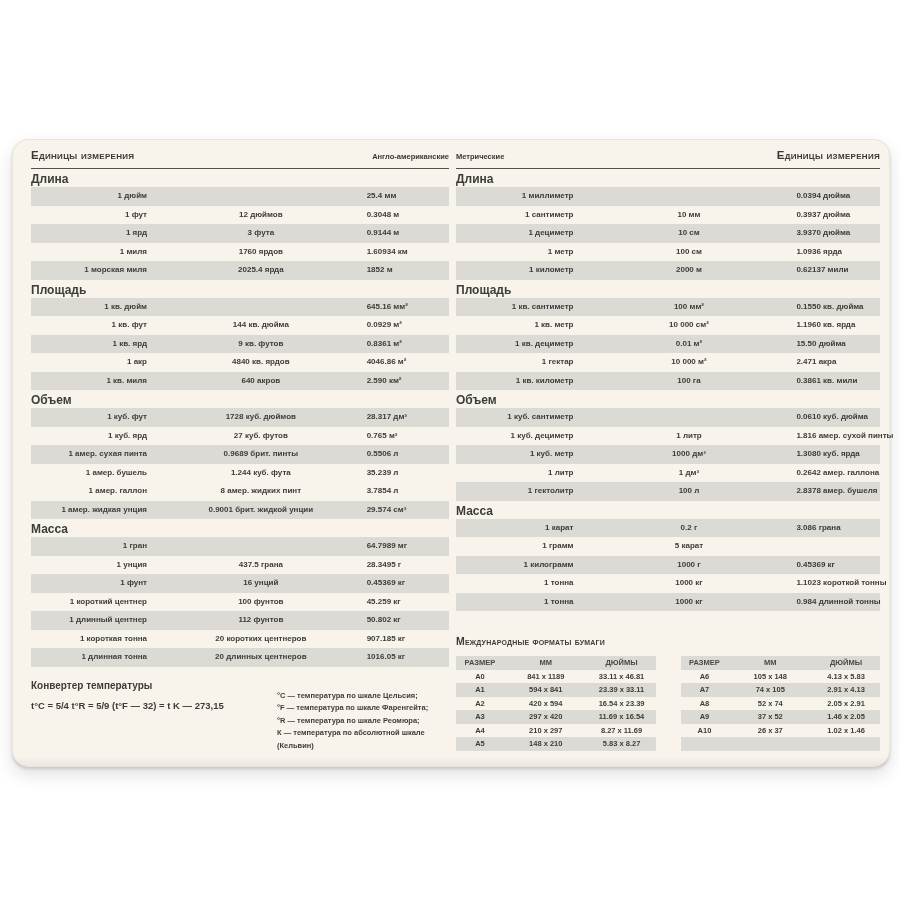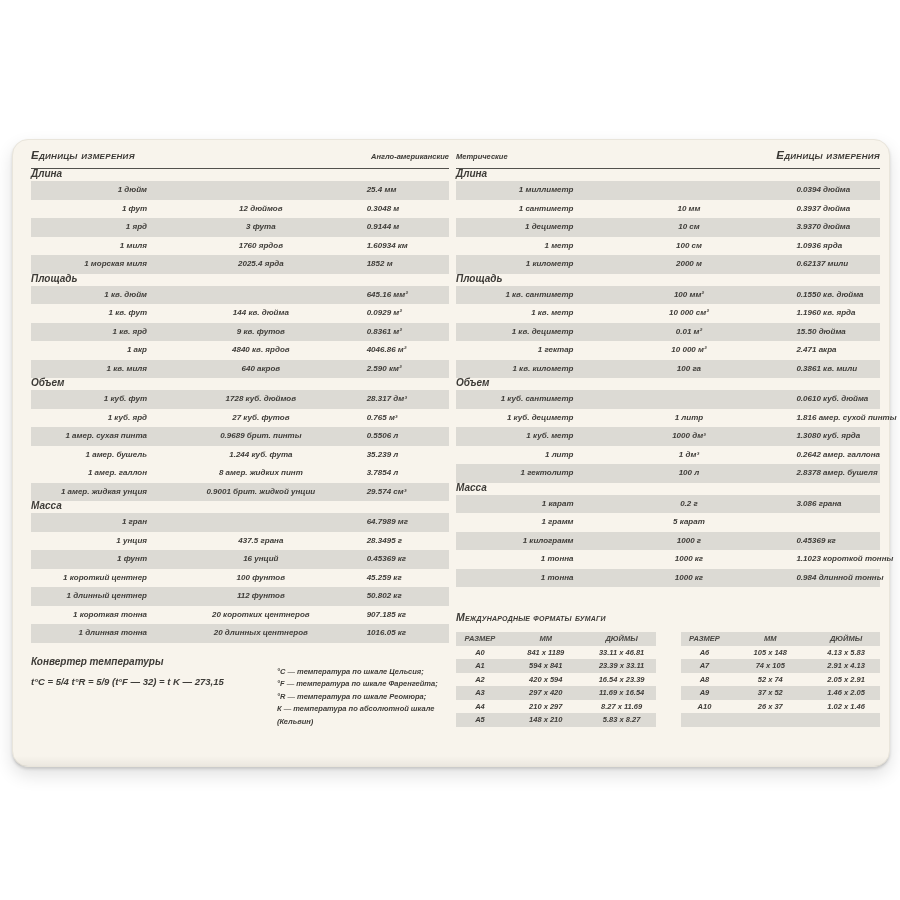--- a/index.html
+++ b/index.html
@@ -14,21 +14,20 @@
     font-family:"Liberation Sans","DejaVu Sans",sans-serif;
     color:var(--ink);
     position:relative;overflow:hidden;
   }
   .sheet{
     position:absolute;left:12px;top:139px;width:876px;height:626px;
     background:var(--page-bg);
     border:1px solid #e9e5db;
     border-radius:16px;
     box-shadow:0 2px 3px rgba(0,0,0,.14), 0 8px 18px rgba(0,0,0,.12);
-    font-style:italic;
   }
   .sheet::after{
     content:"";position:absolute;left:0;right:0;bottom:0;height:10px;
     border-radius:0 0 16px 16px;
     background:linear-gradient(to bottom, rgba(0,0,0,0), rgba(0,0,0,0.05));
     pointer-events:none;
   }
   .col{position:absolute;top:9px;}
   .col-left{left:18px;width:418px;}
   .col-right{left:443px;width:424px;}
@@ -36,21 +35,21 @@
   .page-head{
     display:flex;justify-content:space-between;align-items:baseline;height:17px;
   }
   .page-title{
     font-variant:small-caps;font-size:11.5px;font-weight:bold;letter-spacing:.3px;color:#3a3834;
   }
   .page-tag{font-size:7.5px;font-weight:bold;color:#3a3834;}
   .head-rule{border-bottom:1.4px solid var(--rule);margin-top:2px;}
 
   .sec-label{
-    font-size:10px;font-weight:bold;margin-top:0;margin-bottom:3px;height:9px;line-height:9px;
+    font-size:12px;font-weight:bold;margin-top:6px;margin-bottom:3px;height:9px;line-height:9px;
   }
   .u-row{
     display:grid;grid-template-columns:25% 54% 21%;
     height:18.5px;line-height:18.5px;
     font-size:8px;font-weight:bold;padding-left:26px;
   }
   .u-row.band{background:var(--band);}
   .u-row .c1{text-align:right;padding-right:8px;white-space:nowrap;}
   .u-row .c2{text-align:center;white-space:nowrap;}
   .u-row .c3{text-align:left;white-space:nowrap;}

